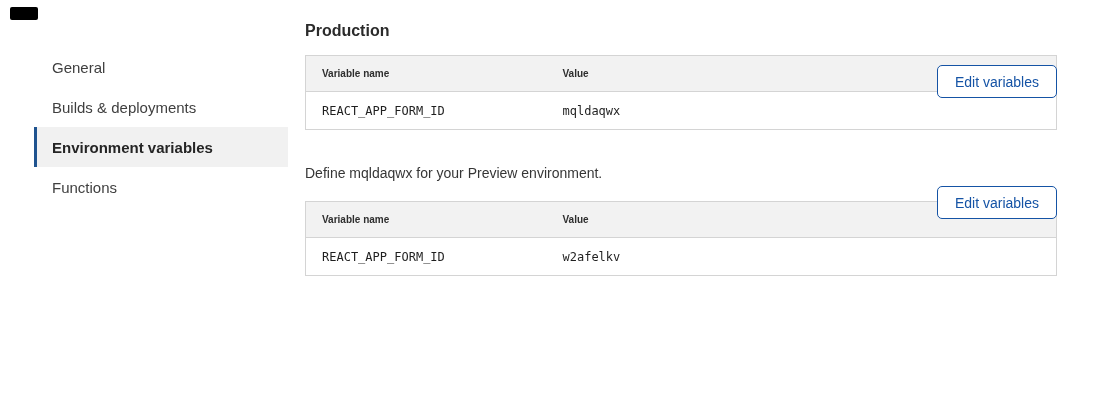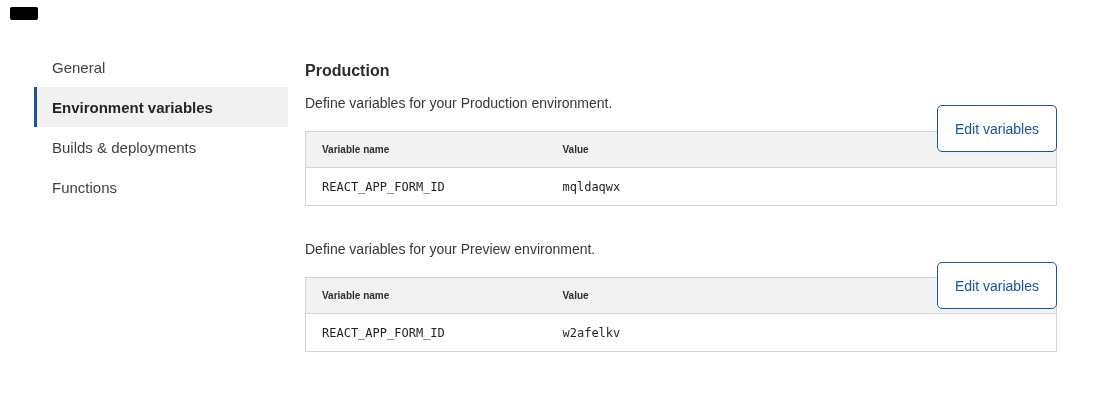--- a/index.html
+++ b/index.html
@@ -46,39 +46,39 @@
     font-weight: bold;
     color: #252525;
   }
   
   .content {
     position: absolute;
     left: 305px; top: 0;
     width: 752px;
   }
   .env-section { position: relative; }
-  .env-section.first { padding-top: 21px; margin-top: 40px; }
+  .env-section.first { padding-top: 21px; }
   .env-section.second { padding-top: 35px; }
   .section-title {
     margin: 0 0 15px 0;
     font-size: 16px;
     line-height: 19px;
     font-weight: bold;
     color: #2b2b2b;
   }
   .section-desc {
     margin: 0 0 20px 0;
     font-size: 14px;
     line-height: 16px;
     color: #363636;
   }
   .edit-btn {
     position: absolute;
     right: 0;
-    height: 47px;
+    height: 33px;
     padding: 0 17px;
     background: #ffffff;
     border: 1.5px solid #1553a5;
     border-radius: 5px;
     color: #1553a5;
     font-size: 14px;
     font-family: "Liberation Sans", sans-serif;
     cursor: pointer;
   }
   .env-section.first .edit-btn { top: 65px; }
@@ -112,49 +112,48 @@
 </style>
 </head>
 <body>
 
 <div class="canvas">
 
   <div class="black-mark"></div>
 
   <nav class="sidebar">
     <div class="side-item">General</div>
+    <div class="side-item">Builds &amp; deployments</div>
     <div class="side-item active">Environment variables</div>
-    <div class="side-item">Builds &amp; deployments</div>
     <div class="side-item">Functions</div>
   </nav>
 
   <main class="content">
 
     <section class="env-section first">
       <h2 class="section-title">Production</h2>
-      <p class="section-desc">Define variables for your Production environment.</p>
       <button class="edit-btn">Edit variables</button>
       <table class="vars">
         <thead>
           <tr>
             <th class="col-name">Variable name</th>
             <th class="col-value">Value</th>
           </tr>
         </thead>
         <tbody>
           <tr>
             <td>REACT_APP_FORM_ID</td>
             <td>mqldaqwx</td>
           </tr>
         </tbody>
       </table>
     </section>
 
     <section class="env-section second">
-      <p class="section-desc">Define variables for your Preview environment.</p>
+      <p class="section-desc">Define mqldaqwx for your Preview environment.</p>
       <button class="edit-btn">Edit variables</button>
       <table class="vars">
         <thead>
           <tr>
             <th class="col-name">Variable name</th>
             <th class="col-value">Value</th>
           </tr>
         </thead>
         <tbody>
           <tr>

